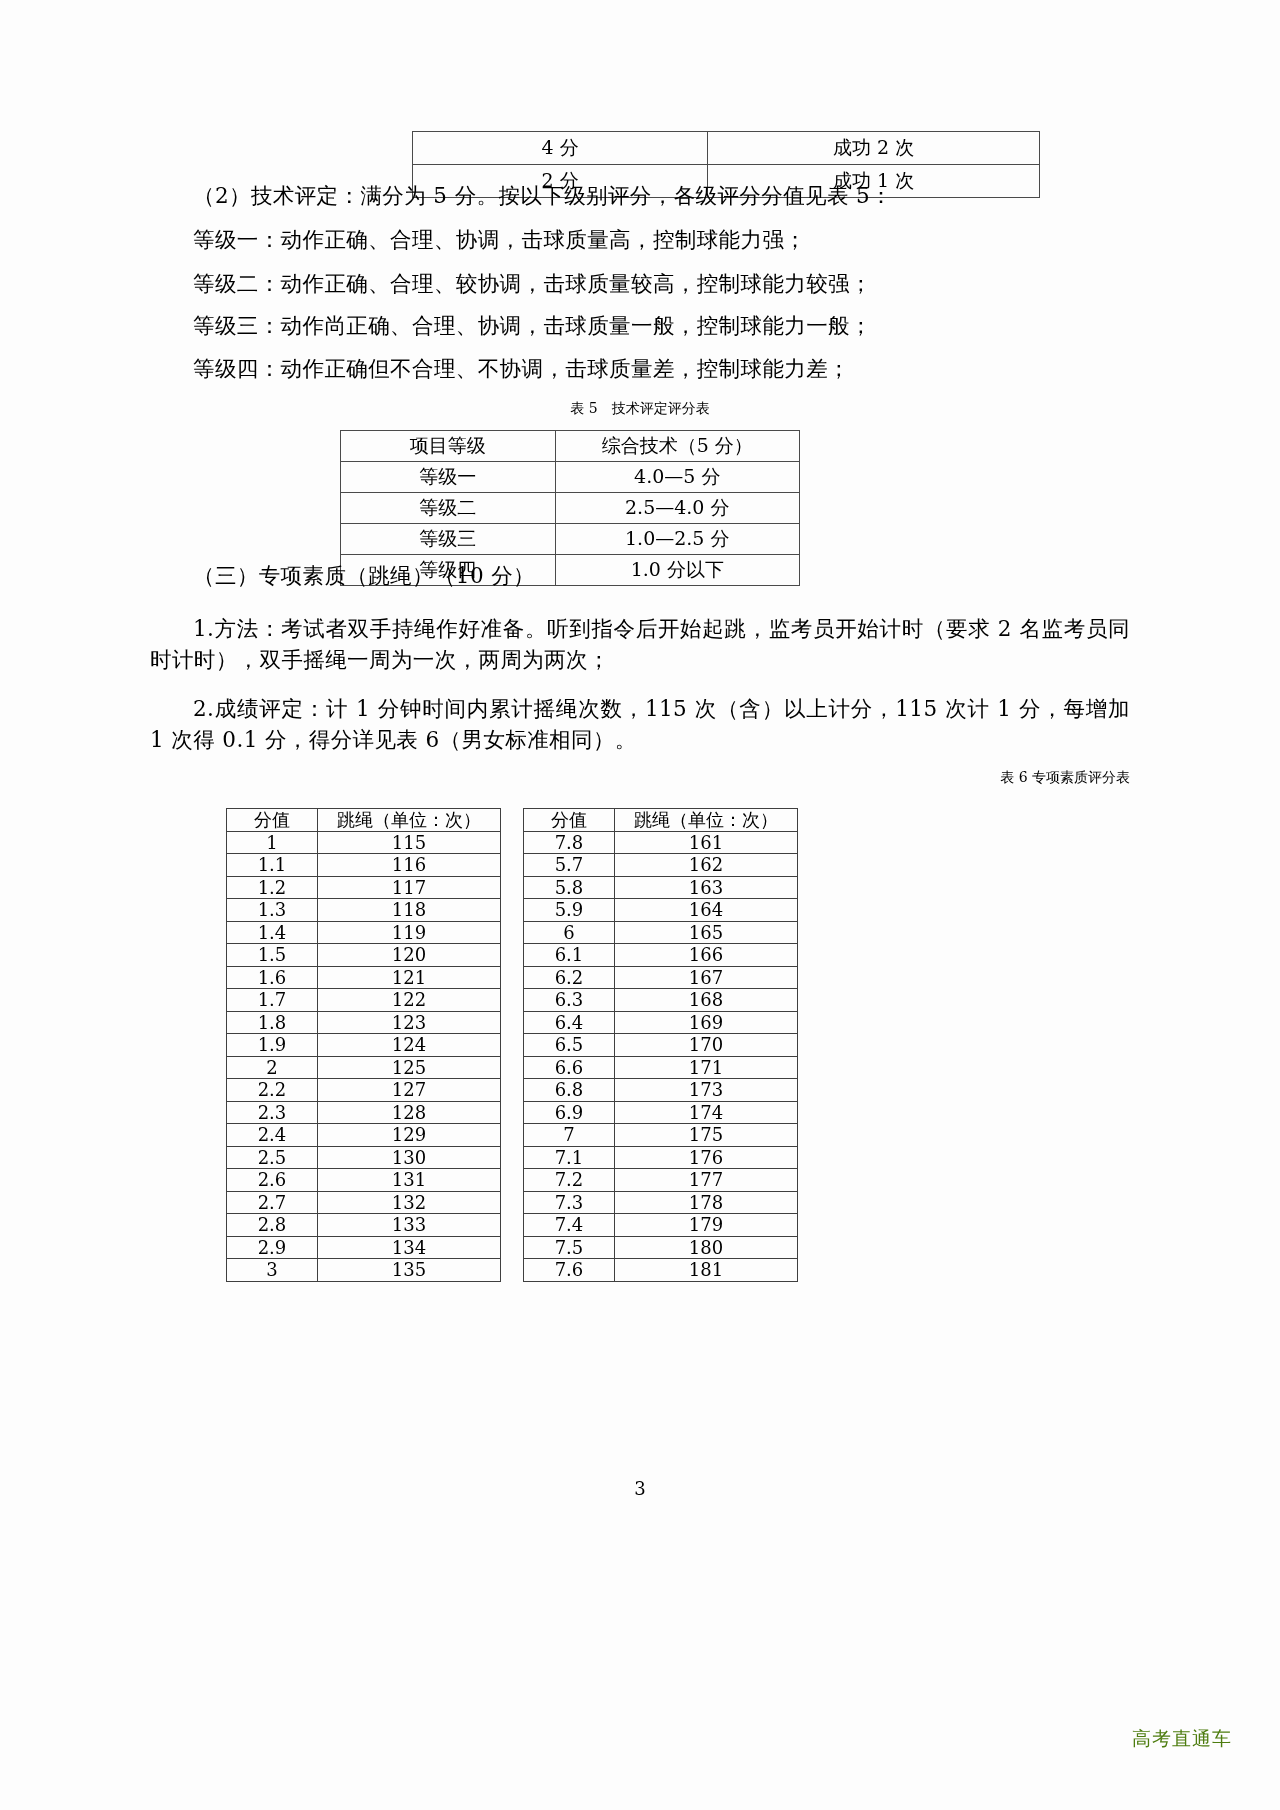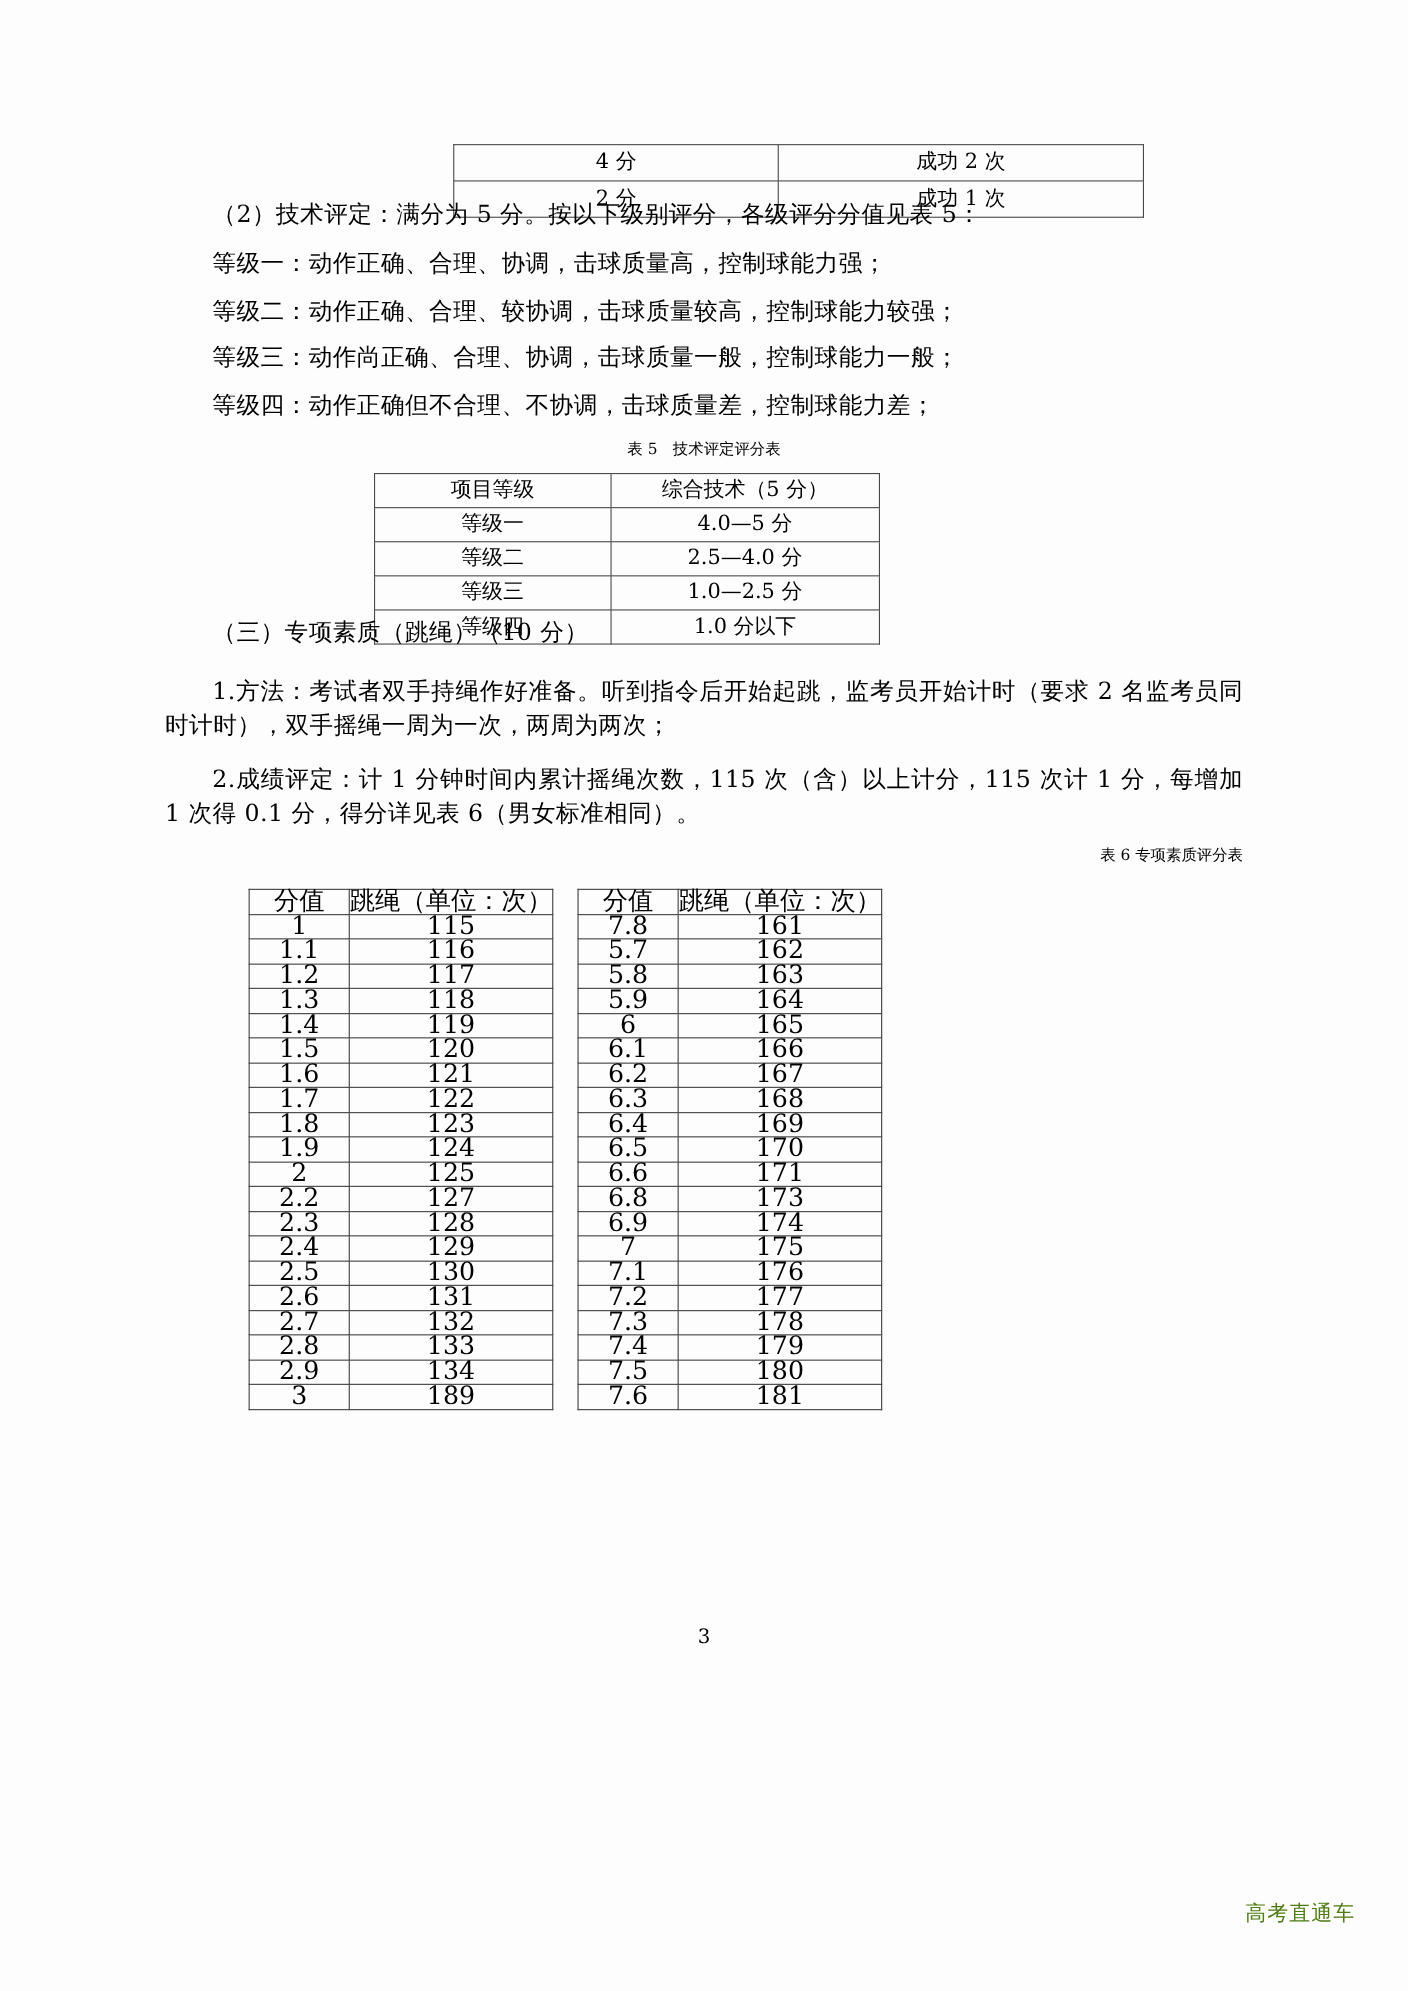--- a/index.html
+++ b/index.html
@@ -90,21 +90,21 @@
   .tbl5 td.c2 { width: 242px; }
 
   
   .tbl6-wrap {
     position: absolute;
     left: 76px;
     top: 808px;
   }
   .tbl6 {
     border-collapse: collapse;
-    font-size: 23px;
+    font-size: 18px;
   }
   .tbl6 td {
     border: 1px solid #3f3f3f;
     text-align: center;
     height: 21.5px;
     line-height: 21.5px;
     padding: 0;
     white-space: nowrap;
     font-weight: normal;
   }
@@ -341,21 +341,21 @@
             </tr>
             <tr>
               <td class="s">2.9</td>
               <td class="r">134</td>
               <td class="gap"></td>
               <td class="s">7.5</td>
               <td class="r">180</td>
             </tr>
             <tr>
               <td class="s">3</td>
-              <td class="r">189</td>
+              <td class="r">135</td>
               <td class="gap"></td>
               <td class="s">7.6</td>
               <td class="r">181</td>
             </tr>
           </tbody>
       </table>
     </div>
 
   </div>
 

